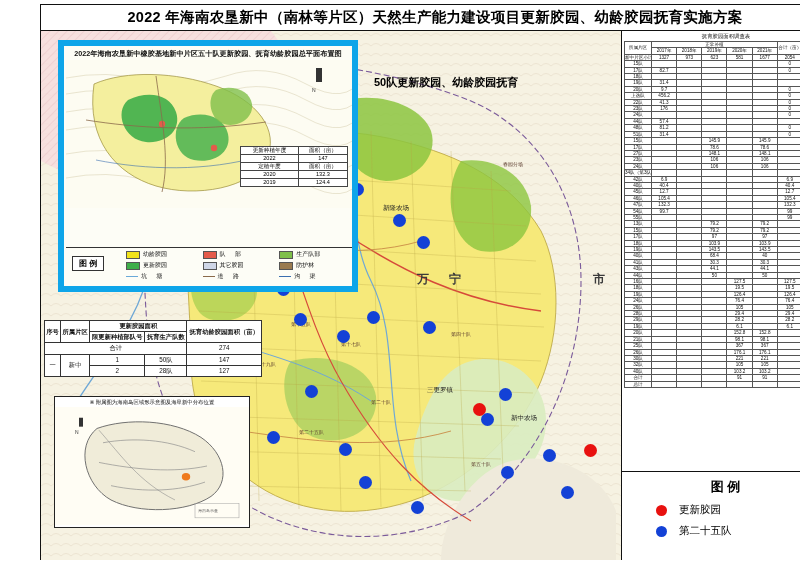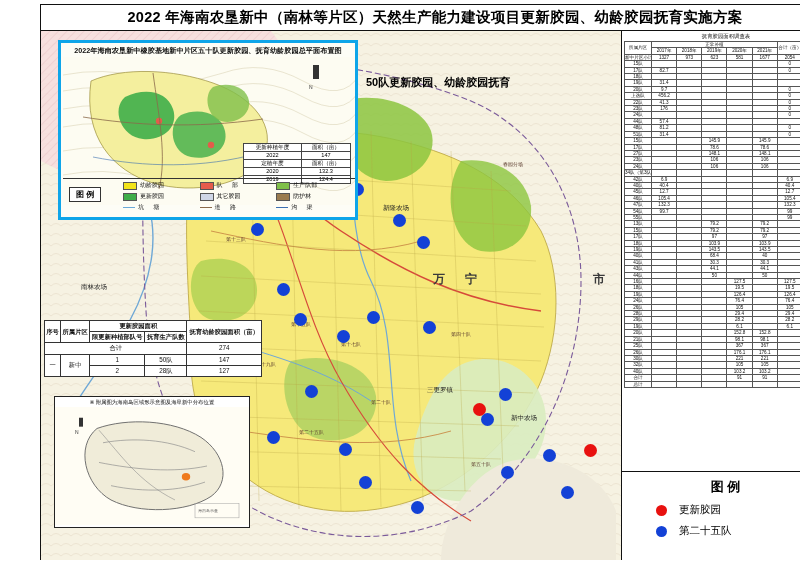--- a/index.html
+++ b/index.html
@@ -32,22 +32,22 @@
 
   
   .map-canvas{
     position:absolute;left:5px;top:31px;width:580px;height:529px;
     background:#f3efe0;overflow:hidden;
   }
   .map-canvas .layer{position:absolute;left:0;top:0;width:100%;height:100%;}
 
   
   .inset-plan{
-    position:absolute;left:22px;top:40px;width:300px;height:180px;
-    border:3px solid #0ea5e9;background:#fdfdf6;box-sizing:border-box;
+    position:absolute;left:22px;top:40px;width:300px;height:252px;
+    border:6px solid #0ea5e9;background:#fdfdf6;box-sizing:border-box;
     overflow:hidden;
   }
   .inset-plan .ip-title{
     position:absolute;left:0;top:3px;width:100%;text-align:center;
     font-size:7.2px;color:#111;font-weight:bold;
   }
   .ip-map{position:absolute;left:2px;top:14px;width:296px;height:148px;overflow:hidden;}
   .ip-legend{
     position:absolute;left:2px;bottom:2px;width:294px;height:36px;
     border-top:1px solid #333;
@@ -81,21 +81,21 @@
   .locator{
     position:absolute;left:18px;top:396px;width:196px;height:132px;
     border:1px solid #222;background:#fff;box-sizing:border-box;overflow:hidden;
   }
   .locator .lc-title{
     position:absolute;left:0;top:2px;width:100%;text-align:center;font-size:5.4px;color:#111;
   }
 
   
   .callout{
-    position:absolute;left:330px;top:75px;font-size:11px;font-weight:bold;color:#000;
+    position:absolute;left:338px;top:75px;font-size:11px;font-weight:bold;color:#000;
     white-space:nowrap;
     text-align:right;
   }
 
   
   .data-panel{
     position:absolute;left:585px;top:31px;width:208px;height:440px;
     border-left:1px solid #111;background:#fff;overflow:hidden;
   }
   .dp-title{
@@ -201,21 +201,21 @@
         <path d="M370,110 L382,470"></path>
           <path d="M410,120 L424,460"></path>
         <path d="M450,140 L462,440"></path>
       </g>
 
       <path d="M110,35 C200,20 330,30 430,70 C500,100 540,170 540,250
                C540,340 500,430 430,480 C350,520 260,510 200,470
                C140,430 110,360 105,280 C100,200 100,90 110,35 Z" fill="none" stroke="#7a5a9a" stroke-width="1.1" stroke-dasharray="6 3"></path>
     </svg>
 
-    <div class="mlbl big" style="left:392px;top:240px;">万　宁</div>
+    <div class="mlbl big" style="left:376px;top:240px;">万　宁</div>
     <div class="mlbl big" style="left:552px;top:240px;">市</div>
     <div class="mlbl town" style="left:40px;top:252px;">南林农场</div>
     <div class="mlbl town" style="left:342px;top:173px;">新隆农场</div>
     <div class="mlbl town" style="left:470px;top:383px;">新中农场</div>
     <div class="mlbl town" style="left:386px;top:355px;">三更罗镇</div>
     <div class="mlbl" style="left:228px;top:155px;">群英分场</div>
     <div class="mlbl" style="left:462px;top:130px;">春园分场</div>
     <div class="mlbl" style="left:250px;top:290px;">第十五队</div>
     <div class="mlbl" style="left:300px;top:310px;">第十七队</div>
     <div class="mlbl" style="left:215px;top:330px;">第十九队</div>

